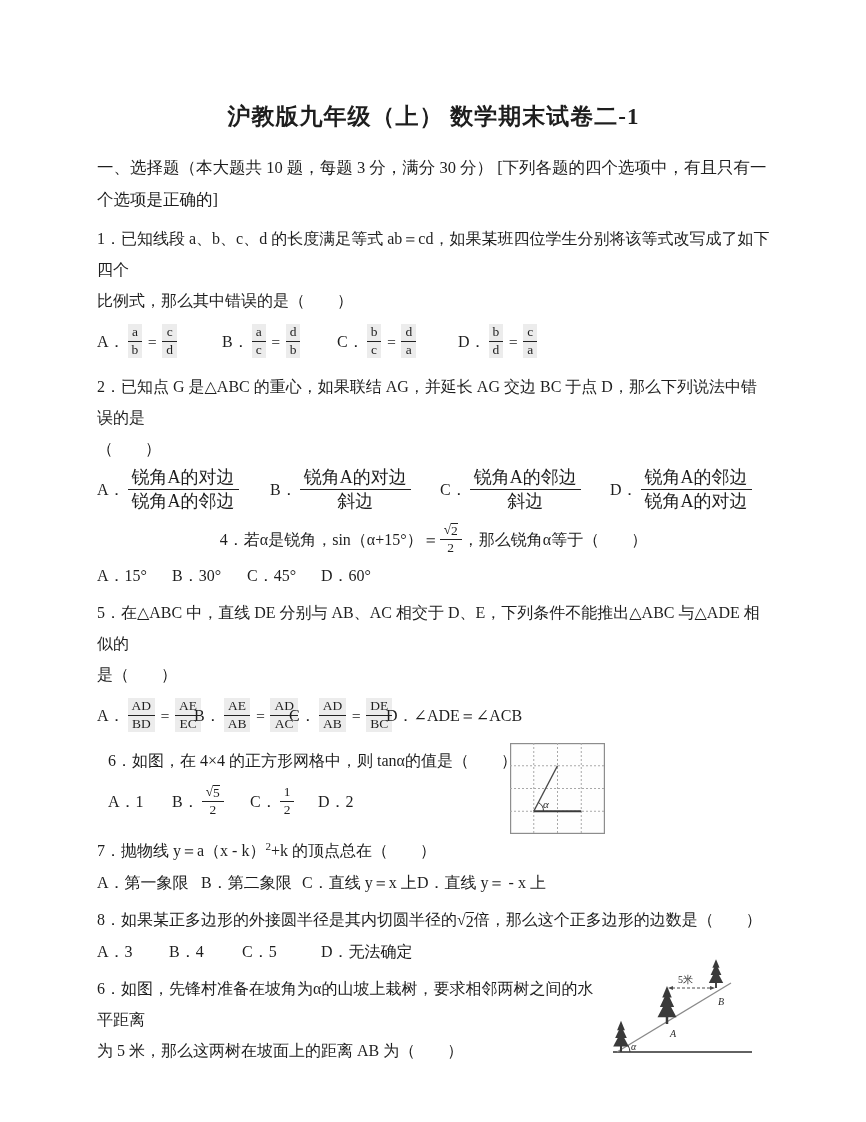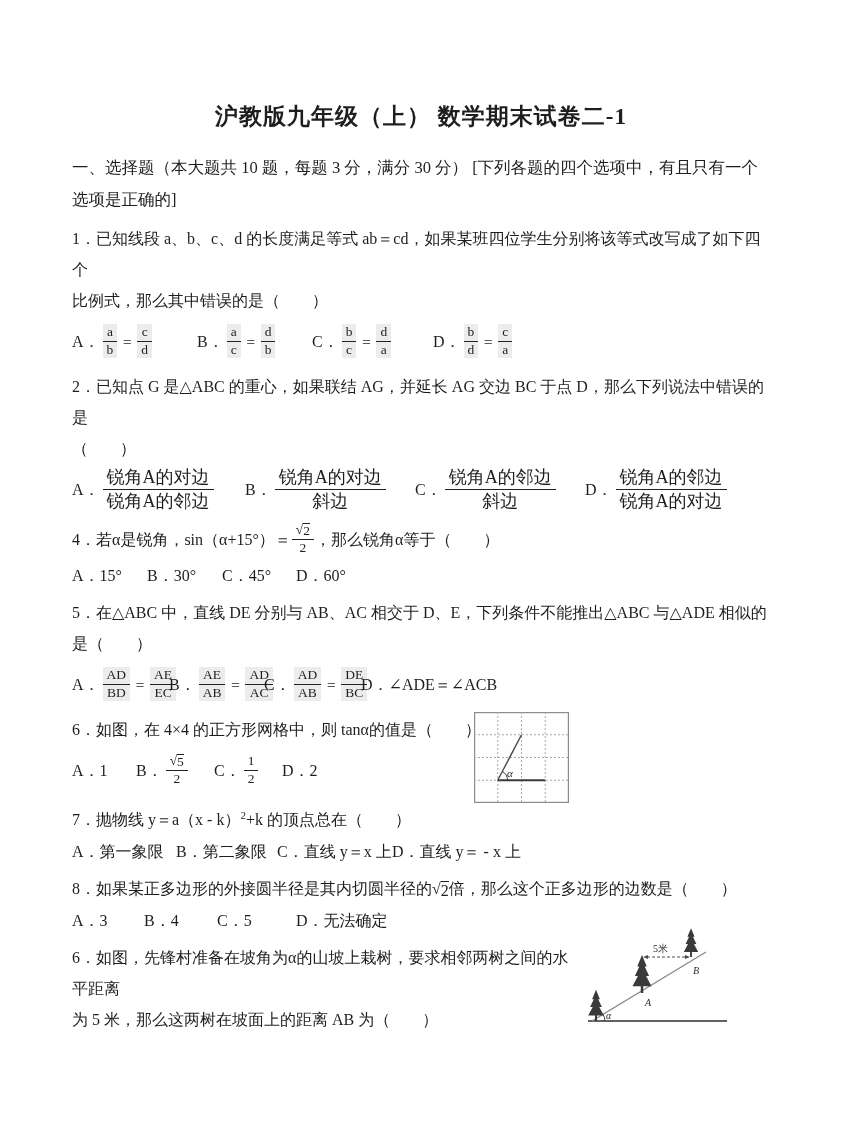--- a/index.html
+++ b/index.html
@@ -1,27 +1,27 @@
 <!DOCTYPE html>
 <html><head>
 <meta charset="utf-8">
 <style>
   * { box-sizing: border-box; }
   html,body { margin:0; padding:0; background:#ffffff; }
   body { font-family:"Liberation Serif","DejaVu Serif",serif; color:#1e1e1e; }
   .paper {
     position:relative; width:866px; height:1122px; margin:0 auto;
     background:#fff; overflow:hidden;
-    padding:101px 96px 0 72px;
+    padding:101px 96px 0 97px;
   }
   .title { text-align:center; font-size:23px; font-weight:bold; margin:0 0 20px 0; letter-spacing:1px; }
   .section-head { font-size:16.5px; font-weight:normal; line-height:32px; margin:0 0 7px 0; }
   .q { font-size:16px; line-height:31px; }
   .stem { }
-  .stem-flex { display:flex; align-items:center; min-height:40px; }
+  .stem-flex { display:flex; align-items:center; min-height:40px;justify-content:center; }
   .opts { display:flex; align-items:center; min-height:30px; margin:1px 0 6px 0; }
   .opts.tall { min-height:46px; margin:2px 0 7px 0; }
   .opt { display:flex; align-items:center; white-space:nowrap; }
   .olabel { margin-right:2px; }
   .frac { display:inline-flex; flex-direction:column; text-align:center; font-size:13.5px; line-height:1.25; margin:0 1px; vertical-align:middle; }
   .frac .num { padding:0 4px; }
   .frac .den { padding:0 4px; border-top:1.3px solid #222; }
   .frac.cjk { font-size:18px; }
   .frac.shaded .num, .frac.shaded .den { background:#ececec; }
   .eqs { margin:0 2px; font-size:14px; }
@@ -31,21 +31,21 @@
   sup { font-size:11px; }
   
   .r1 .opt:nth-child(1){width:125px}.r1 .opt:nth-child(2){width:115px}.r1 .opt:nth-child(3){width:121px}
   .r2 .opt:nth-child(1){width:140px}.r2 .opt:nth-child(2){width:135px}.r2 .opt:nth-child(3){width:145px}
   .r3 .opt:nth-child(1){width:173px}.r3 .opt:nth-child(2){width:170px}.r3 .opt:nth-child(3){width:170px}
   .r4 .opt:nth-child(1){width:75px}.r4 .opt:nth-child(2){width:75px}.r4 .opt:nth-child(3){width:74px}
   .r5 .opt:nth-child(1){width:97px}.r5 .opt:nth-child(2){width:95px}.r5 .opt:nth-child(3){width:97px}
   .r6 .opt:nth-child(1){width:64px}.r6 .opt:nth-child(2){width:78px}.r6 .opt:nth-child(3){width:68px}
   .r7 .opt:nth-child(1){width:104px}.r7 .opt:nth-child(2){width:101px}.r7 .opt:nth-child(3){width:115px}
   .r8 .opt:nth-child(1){width:72px}.r8 .opt:nth-child(2){width:73px}.r8 .opt:nth-child(3){width:79px}
-  .q6wrap { position:relative; }
+  .q6wrap { position:relative;margin-left:11px; }
   .fig-grid { position:absolute; left:402px; top:-2px; }
   .q9wrap { position:relative; }
   .fig-slope { position:absolute; left:513px; top:-16px; }
   .q9 .stem { max-width:510px; }
   svg text { font-family:"Liberation Serif","DejaVu Serif",serif; }
 </style>
 </head>
 <body>
 
 <div class="paper">

